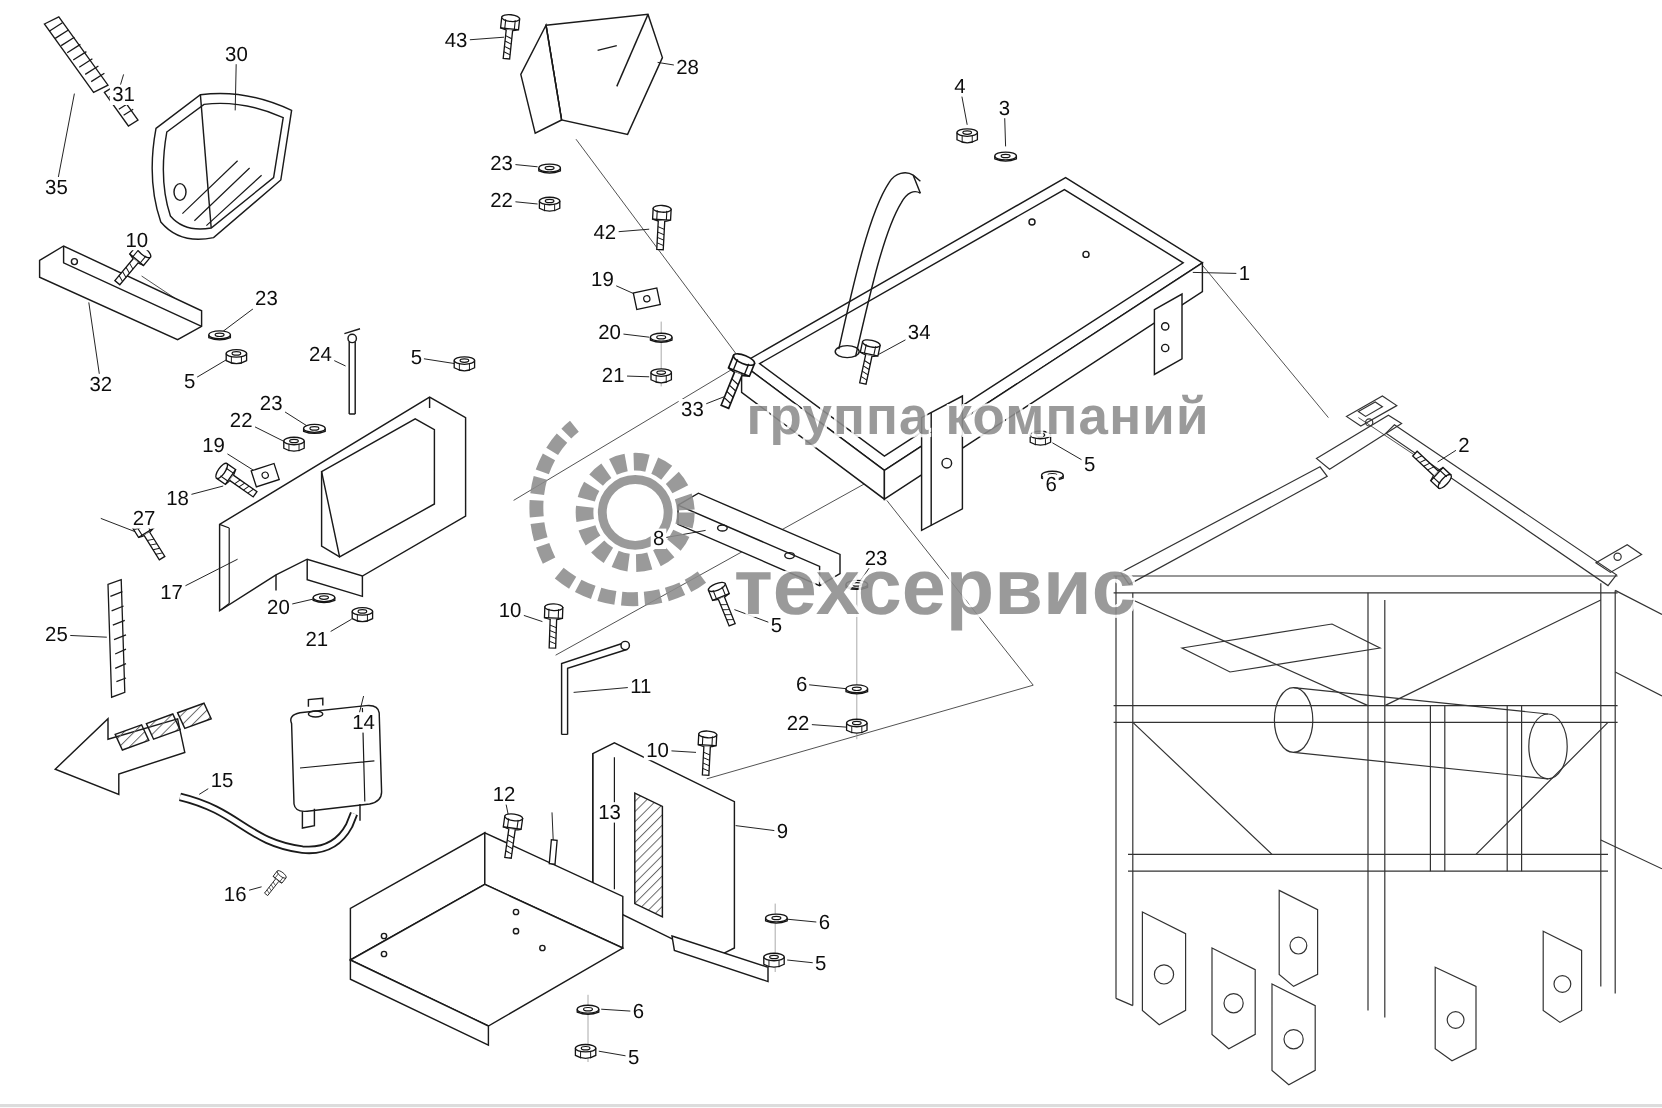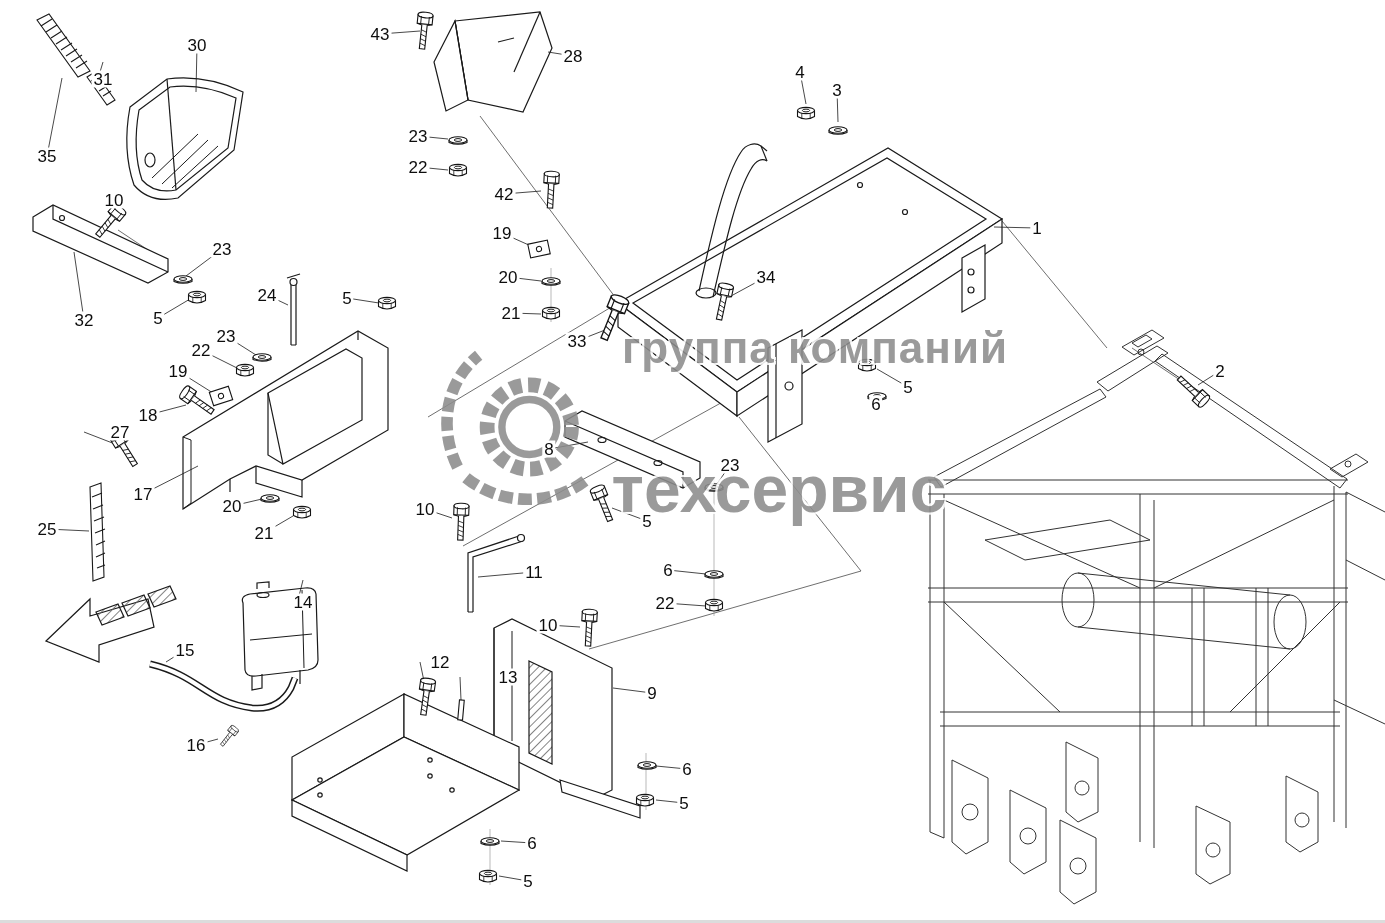--- a/index.html
+++ b/index.html
@@ -384,21 +384,21 @@
       <span class="callout" style="left: 264px; top: 533px;">21</span>
       <span class="callout" style="left: 47px; top: 529px;">25</span>
       <span class="callout" style="left: 425px; top: 509px;">10</span>
       <span class="callout" style="left: 647px; top: 521px;">5</span>
       <span class="callout" style="left: 534px; top: 572px;">11</span>
       <span class="callout" style="left: 668px; top: 570px;">6</span>
       <span class="callout" style="left: 665px; top: 603px;">22</span>
       <span class="callout" style="left: 303px; top: 580px; margin-top: 22px;">14</span>
       <span class="callout" style="left: 548px; top: 625px;">10</span>
       <span class="callout" style="left: 185px; top: 650px;">15</span>
-      <span class="callout" style="left: 420px; top: 662px; margin-left: 20px;">12</span>
+      <span class="callout" style="left: 420px; top: 662px;">12</span>
       <span class="callout" style="left: 460px; top: 677px; margin-left: 48px;">13</span>
       <span class="callout" style="left: 196px; top: 745px;">16</span>
       <span class="callout" style="left: 652px; top: 693px;">9</span>
       <span class="callout" style="left: 687px; top: 769px;">6</span>
       <span class="callout" style="left: 684px; top: 803px;">5</span>
       <span class="callout" style="left: 532px; top: 843px;">6</span>
       <span class="callout" style="left: 528px; top: 881px;">5</span>
     </div>
 
   <div class="bottom-strip"></div>

